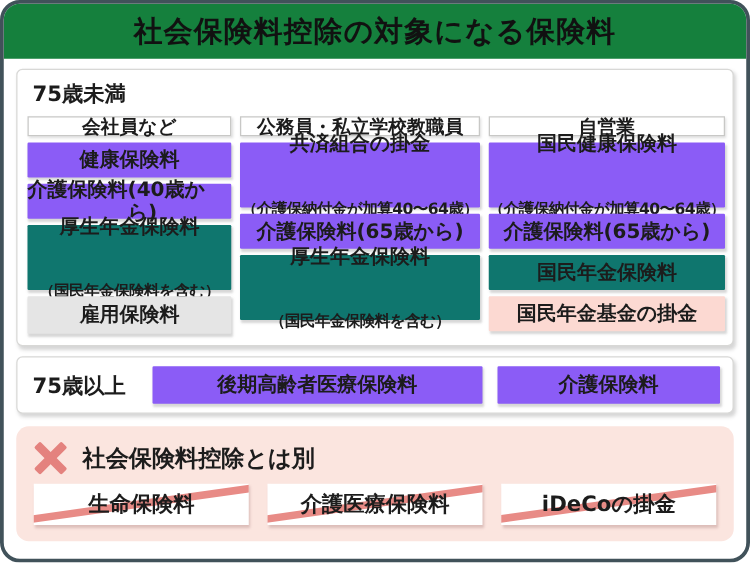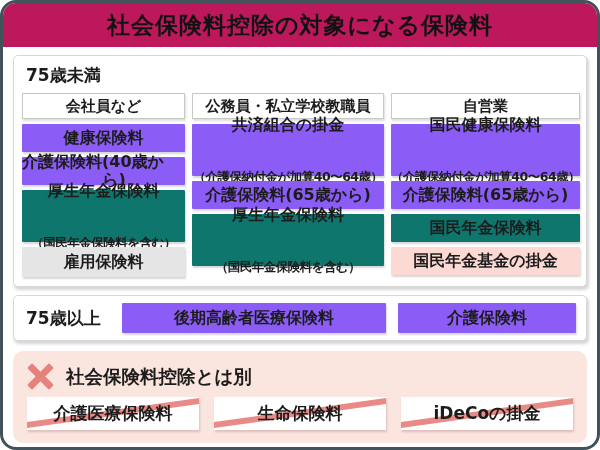--- a/index.html
+++ b/index.html
@@ -8,21 +8,21 @@
 
   .canvas{
     width:600px; height:450px;
     border:3px solid #41525a;
     border-radius:16px;
     background:#ffffff;
     overflow:hidden;
   }
 
   .title-band{
-    height:44px; background:#be185d;
+    height:44px; background:#15803d;
     display:flex; align-items:center; justify-content:center;
     font-size:23px; font-weight:700; letter-spacing:1px; color:#111;
   }
 
   .content{ padding:8px 10px 0; }
 
   .panel{
     background:#fff; border:1px solid #d8d8d6; border-radius:5px;
     box-shadow:1.5px 2.5px 3px rgba(90,90,90,.25);
   }
@@ -31,21 +31,21 @@
   .panel-u75{ padding:7px 8px 9px; }
   .age-label{ font-size:17px; font-weight:700; margin:1px 0 6px 4px; }
 
   .cols{ display:flex; gap:7px; }
   .col{ display:flex; flex-direction:column; gap:5px; }
   .col-1{ flex:0 0 163px; }
   .col-2{ flex:0 0 192px; }
   .col-3{ flex:1; }
 
   .colhdr{
-    height:26px; background:#fff; border:1px solid #c8c8c6;
+    height:16px; background:#fff; border:1px solid #c8c8c6;
     display:flex; align-items:center; justify-content:center;
     font-size:15px; font-weight:700;
     box-shadow:1px 1.5px 2px rgba(120,120,120,.25);
   }
 
   .box{
     display:flex; flex-direction:column; align-items:center; justify-content:center;
     font-weight:700; box-shadow:1px 2px 2px rgba(120,120,120,.3);
     border-radius:1px; line-height:1.15;
   }
@@ -179,24 +179,24 @@
       </div>
     </div>
 
     <div class="excluded">
       <div class="excl-head">
         <span class="x-icon"></span>
         <span class="excl-title">社会保険料控除とは別</span>
       </div>
       <div class="excl-boxes">
         <div class="strikebox">
+          <span>生命保険料</span>
+        </div>
+        <div class="strikebox">
           <span>介護医療保険料</span>
-        </div>
-        <div class="strikebox">
-          <span>生命保険料</span>
         </div>
         <div class="strikebox">
           <span>iDeCoの掛金</span>
         </div>
       </div>
     </div>
 
   </div>
 </div>
 

